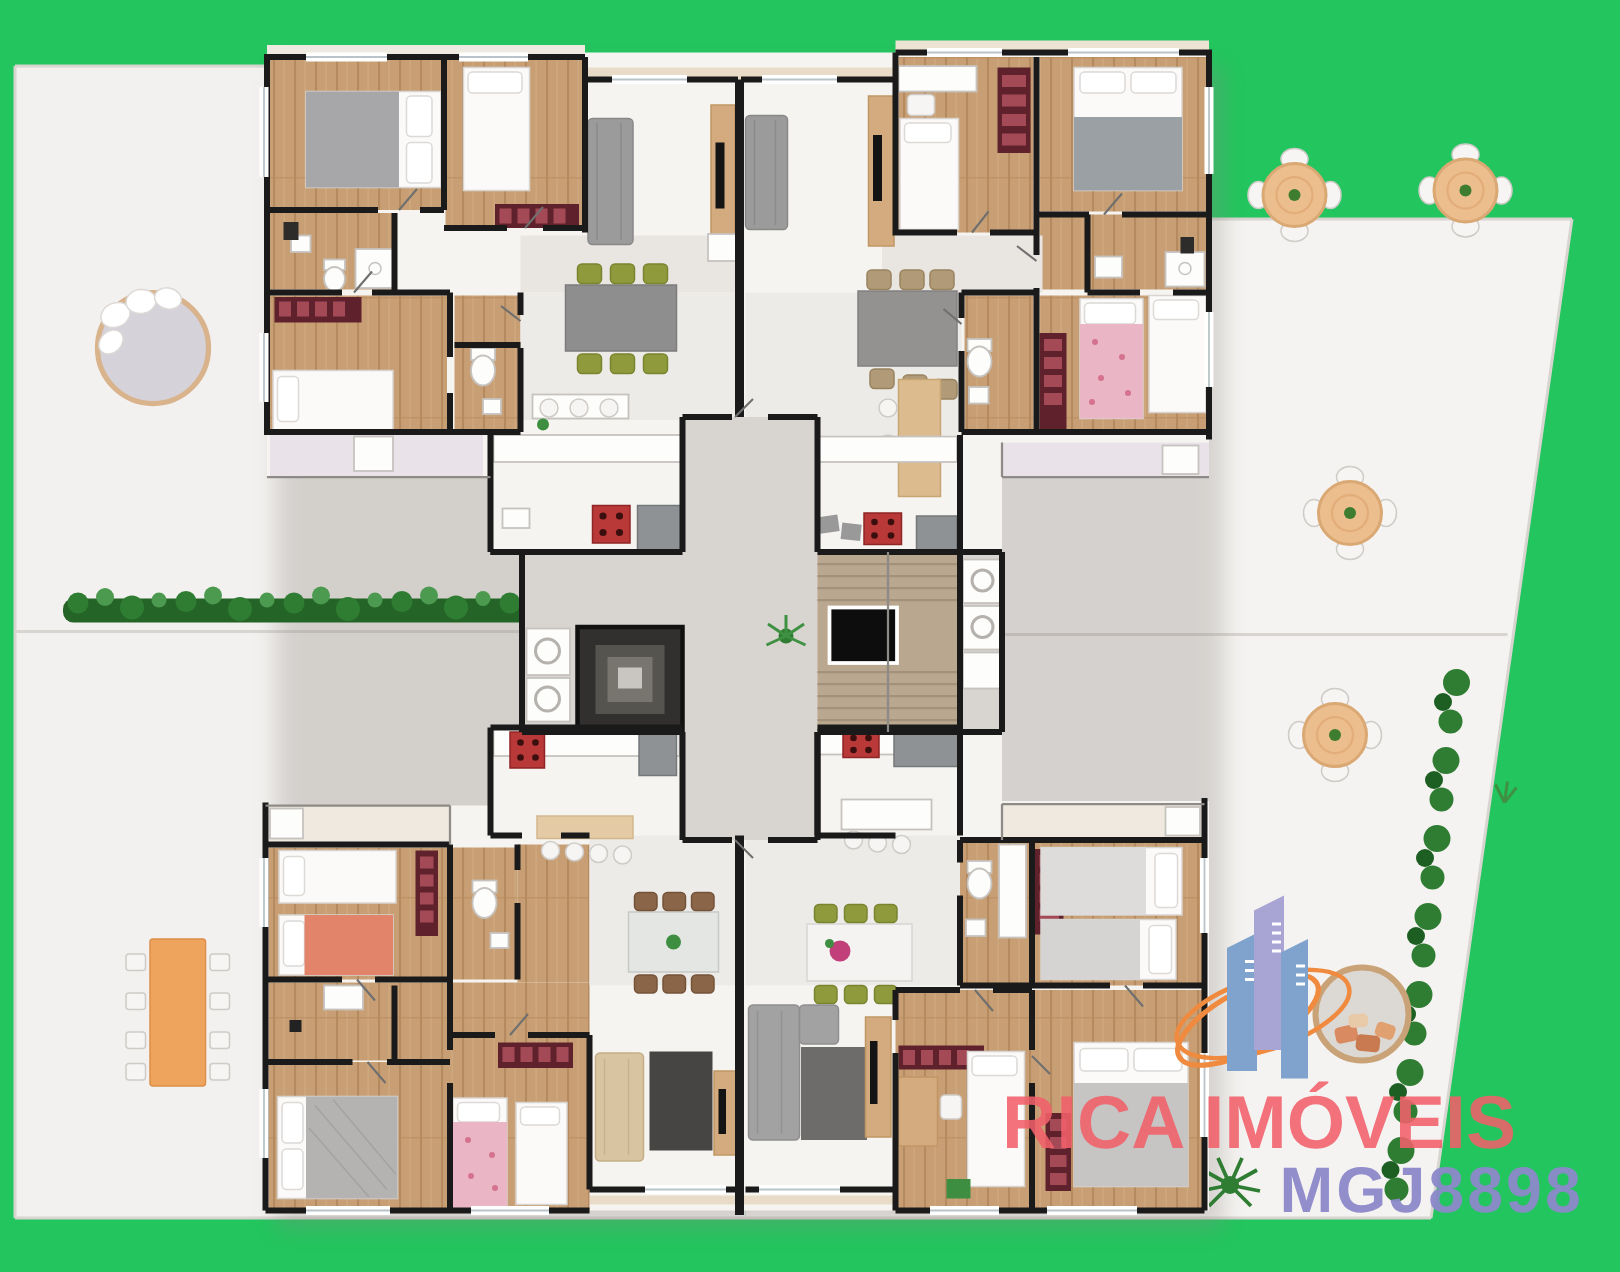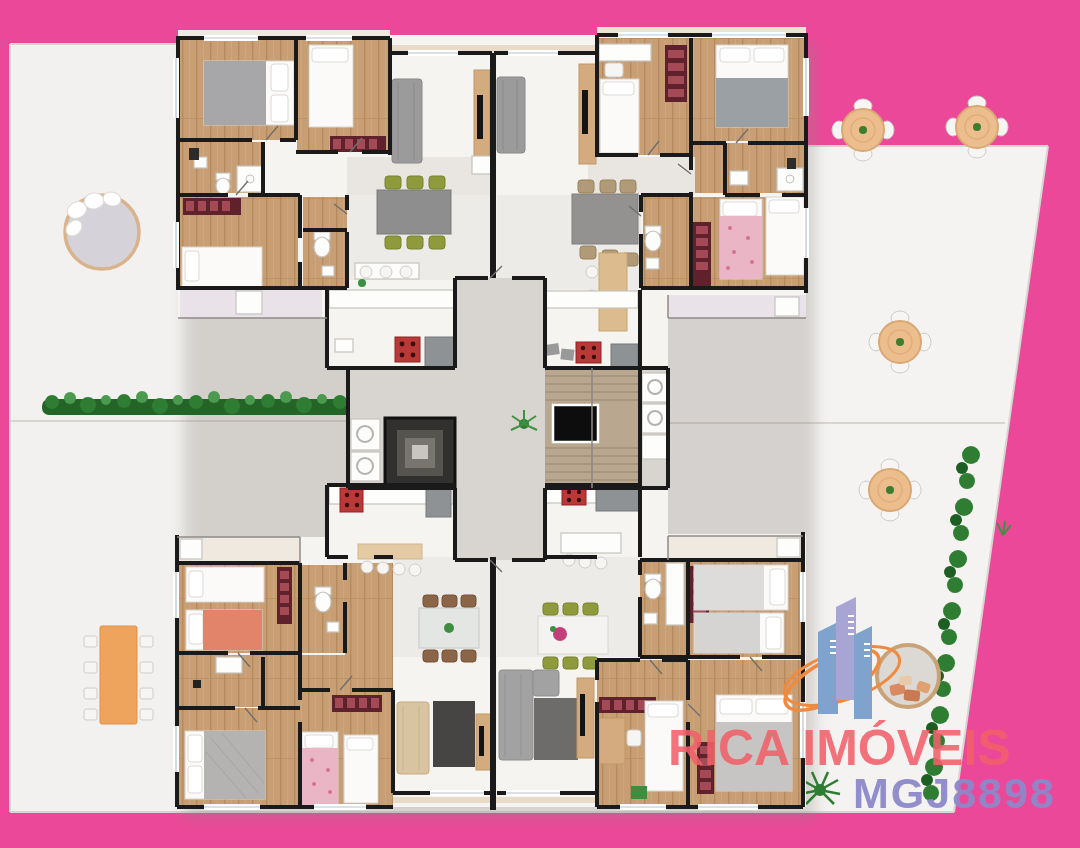--- a/index.html
+++ b/index.html
@@ -1,16 +1,16 @@
 <!DOCTYPE html>
 <html><head>
 <meta charset="utf-8">
 <style>
   html,body{margin:0;padding:0;background:#ffffff;}
-  #stage{position:relative;width:1080px;height:848px;background:#ec4899;overflow:hidden;
+  #stage{position:relative;width:1080px;height:848px;background:#22c55e;overflow:hidden;
          font-family:"Liberation Sans", sans-serif;}
   svg{position:absolute;inset:0;display:block;}
   .wall{fill:none;stroke:#1a1a1a;stroke-width:4;stroke-linecap:butt;}
   .wallthick{fill:none;stroke:#1a1a1a;stroke-width:6;}
   .thin{fill:none;stroke:#8e8a86;stroke-width:1.5;}
   .lot{fill:none;stroke:#d8d4d0;stroke-width:2;}
   .win{fill:none;stroke:#ffffff;stroke-width:6;}
   .winl{fill:none;stroke:#b8c4c9;stroke-width:1.2;}
   .door{fill:none;stroke:#6f6f6f;stroke-width:1.4;}
   .bed{fill:#fbfaf9;stroke:#d8d4d0;stroke-width:1;}

